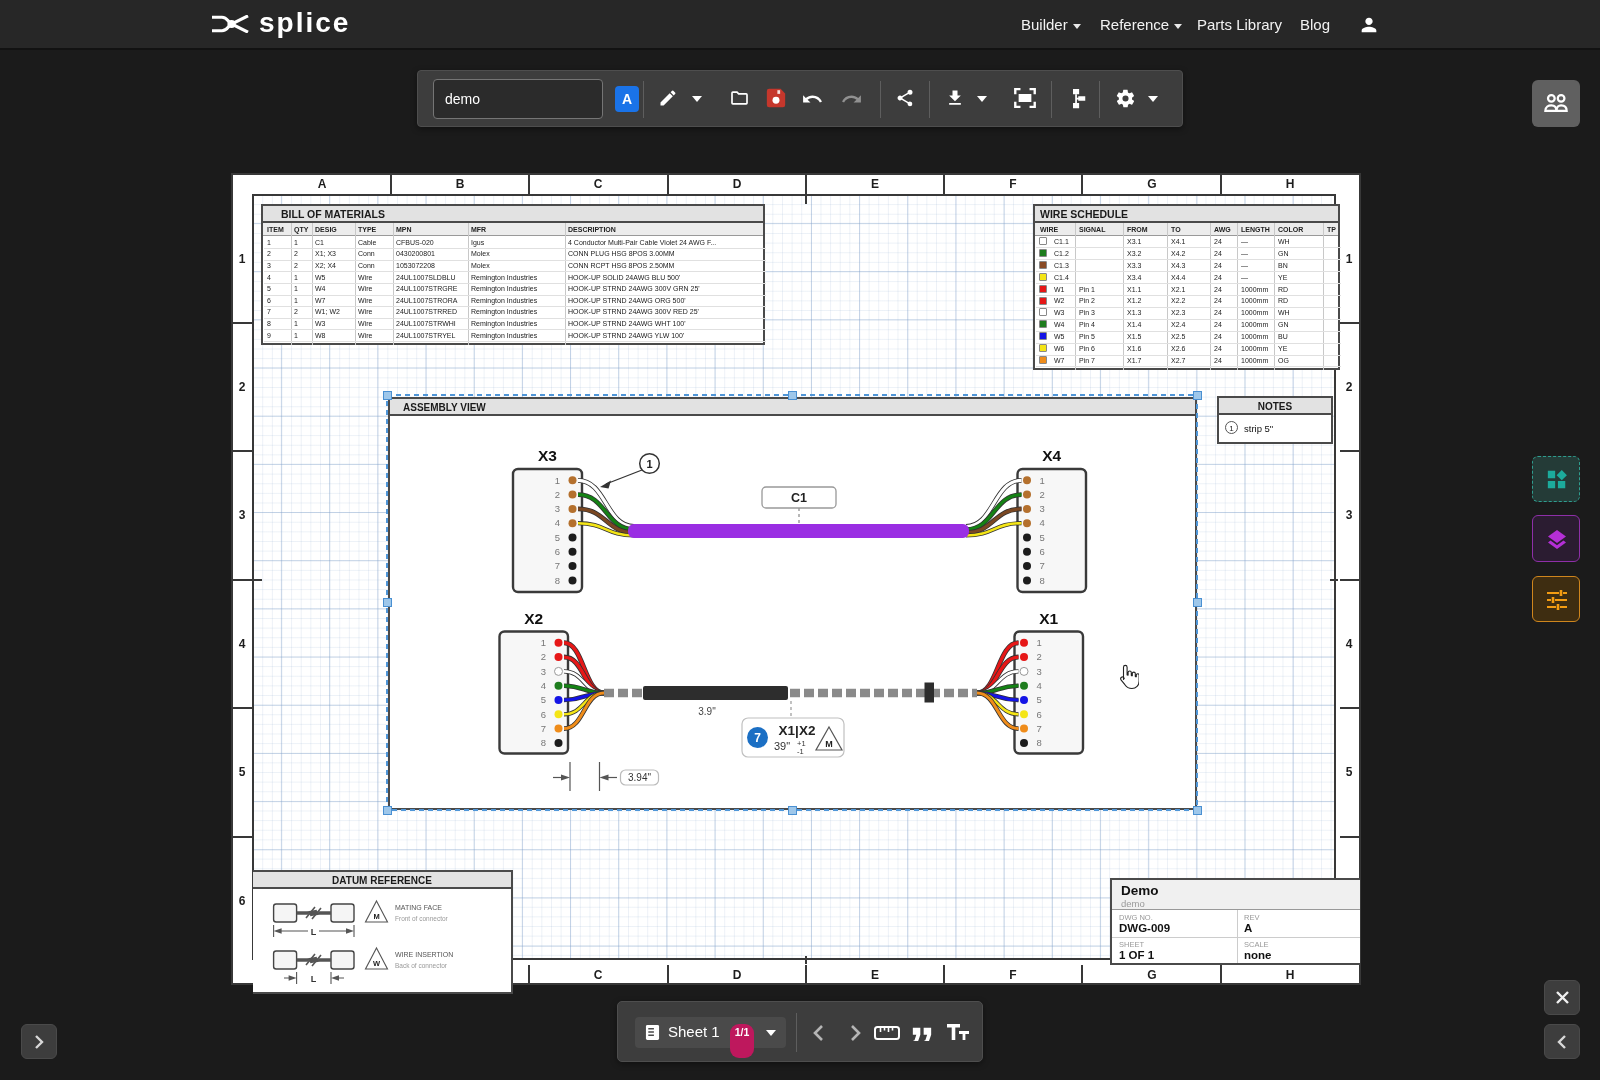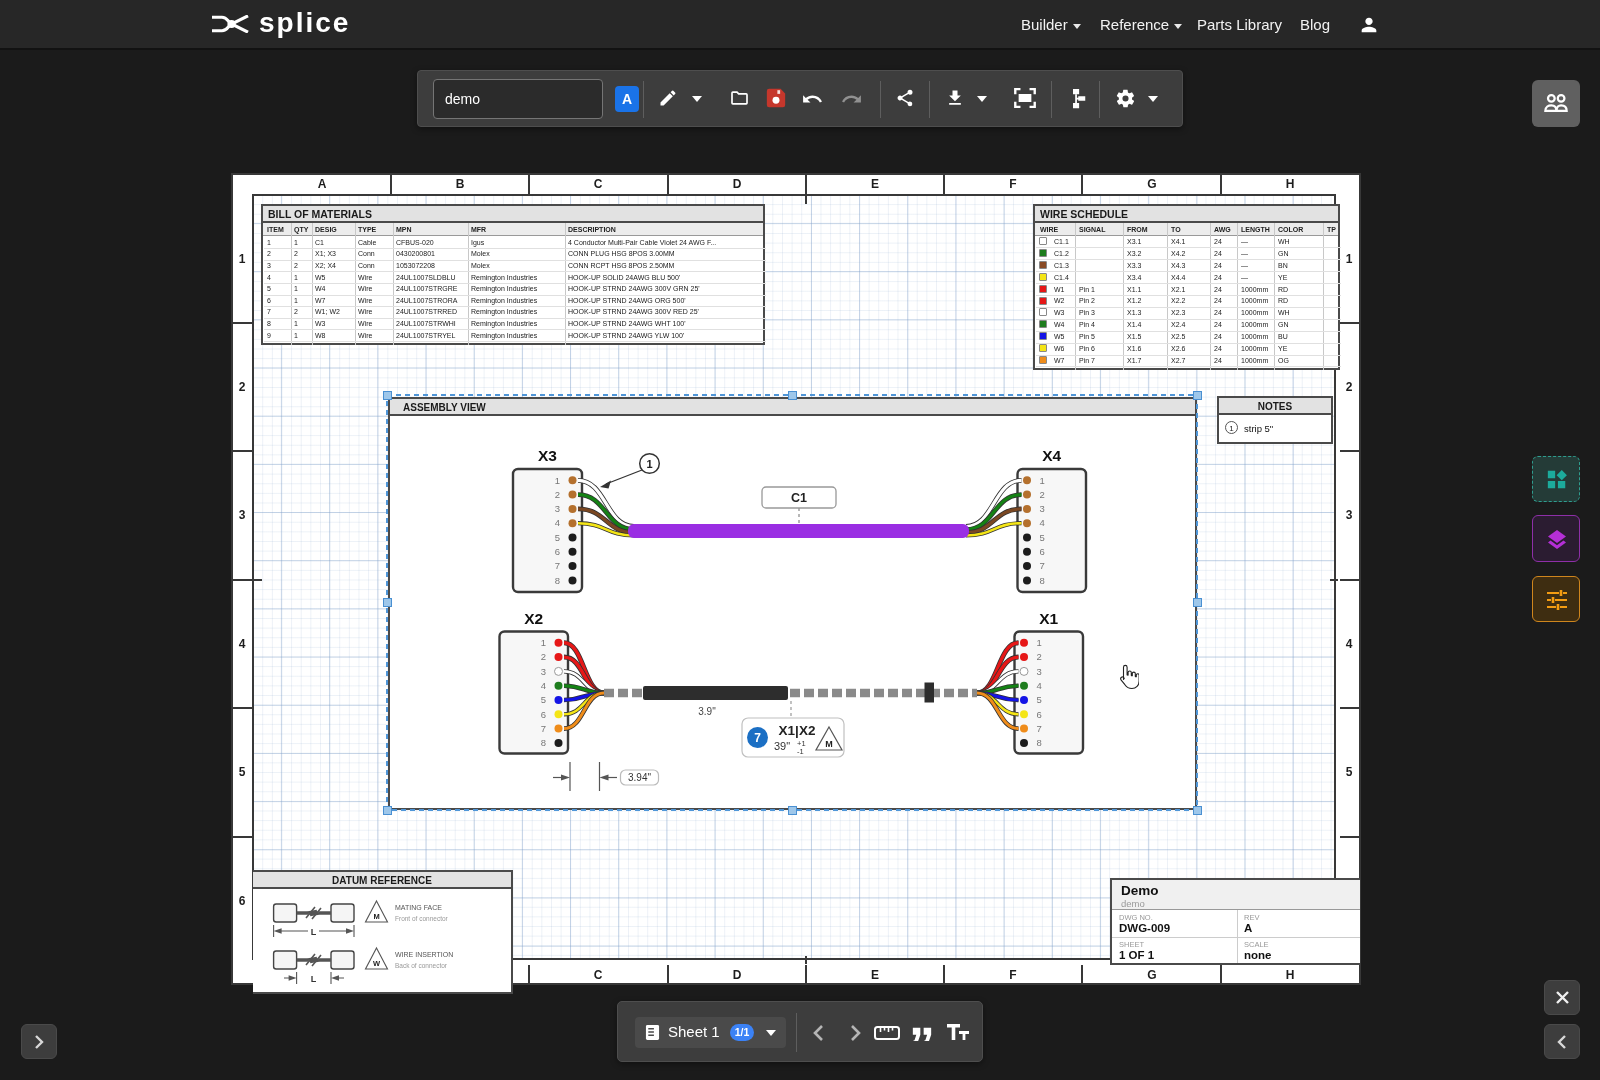--- a/index.html
+++ b/index.html
@@ -180,21 +180,21 @@
 <div class="htick" style="left:233px;top:707.1px;width:20px"></div>
 <div class="htick" style="left:1340px;top:707.1px;width:21px"></div>
 <div class="htick" style="left:233px;top:835.5px;width:20px"></div>
 <div class="htick" style="left:1340px;top:835.5px;width:21px"></div>
 <div class="vtick" style="left:804.8px;top:196px;height:8px"></div>
 <div class="vtick" style="left:804.8px;top:956px;height:8px"></div>
 <div class="htick" style="left:254px;top:578.8px;width:8px"></div>
 <div class="htick" style="left:1330px;top:578.8px;width:8px"></div>
 </div>
 <div class="dbox" style="left:261px;top:204px;width:504px;height:141px">
-<div class="dhead" style="font-size:10.5px"><span style="margin-left:5px">BILL OF MATERIALS</span></div>
+<div class="dhead" style="font-size:10.5px"><span style="margin-left:18px">BILL OF MATERIALS</span></div>
 <div class="abs" style="left:0;top:17px;right:0;height:13px;background:#ececec;border-bottom:1px solid #999"></div>
 <div class="smalltxt" style="left:4px;top:20px;font-weight:bold">ITEM</div>
 <div class="smalltxt" style="left:31px;top:20px;font-weight:bold">QTY</div>
 <div class="smalltxt" style="left:52px;top:20px;font-weight:bold">DESIG</div>
 <div class="smalltxt" style="left:95px;top:20px;font-weight:bold">TYPE</div>
 <div class="smalltxt" style="left:133px;top:20px;font-weight:bold">MPN</div>
 <div class="smalltxt" style="left:208px;top:20px;font-weight:bold">MFR</div>
 <div class="smalltxt" style="left:305px;top:20px;font-weight:bold">DESCRIPTION</div>
 <div class="vline" style="left:27.5px;top:17px;height:122px"></div>
 <div class="vline" style="left:48.5px;top:17px;height:122px"></div>
@@ -643,21 +643,21 @@
 
 <div id="bottombar">
   <div class="abs" style="left:17px;top:15px;width:151px;height:31px;background:#4a4a4a;border-radius:4px;"></div>
   <svg class="abs" style="left:27px;top:22px" width="15" height="17" viewBox="0 0 16 18">
       <rect x="1" y="1" width="14" height="16" rx="1.5" fill="#fff"></rect>
       <g stroke="#4a4a4a" stroke-width="1.6">
         <path d="M3.5 5h6M3.5 8.5h6M3.5 12h6"></path>
       </g>
     </svg>
   <div class="abs" style="left:50px;top:21px;color:#fff;font-size:15px;">Sheet 1</div>
-  <div class="abs" style="left:112px;top:22px;width:24px;height:17px;background:#3b82f6;border-radius:9px;color:#fff;font-size:10.5px;font-weight:bold;text-align:center;line-height:17px">1/1</div>
+  <div class="abs" style="left:112px;top:22px;width:24px;height:34px;background:#be185d;border-radius:9px;color:#fff;font-size:10.5px;font-weight:bold;text-align:center;line-height:17px">1/1</div>
   <svg class="abs" style="left:147px;top:27px" width="12" height="8" viewBox="0 0 12 8">
       <path fill="#fff" d="M1 1h10L6 7z"></path>
     </svg>
   <div class="abs" style="left:178px;top:11px;width:1px;height:39px;background:#5e5e5e"></div>
   <svg class="abs" style="left:194px;top:22px" width="12" height="18" viewBox="0 0 12 18">
       <path d="M10 2 L3 9 L10 16" stroke="#b5b5b5" stroke-width="2.6" fill="none"></path>
     </svg>
   <svg class="abs" style="left:232px;top:22px" width="12" height="18" viewBox="0 0 12 18">
       <path d="M2 2 L9 9 L2 16" stroke="#b5b5b5" stroke-width="2.6" fill="none"></path>
     </svg>

